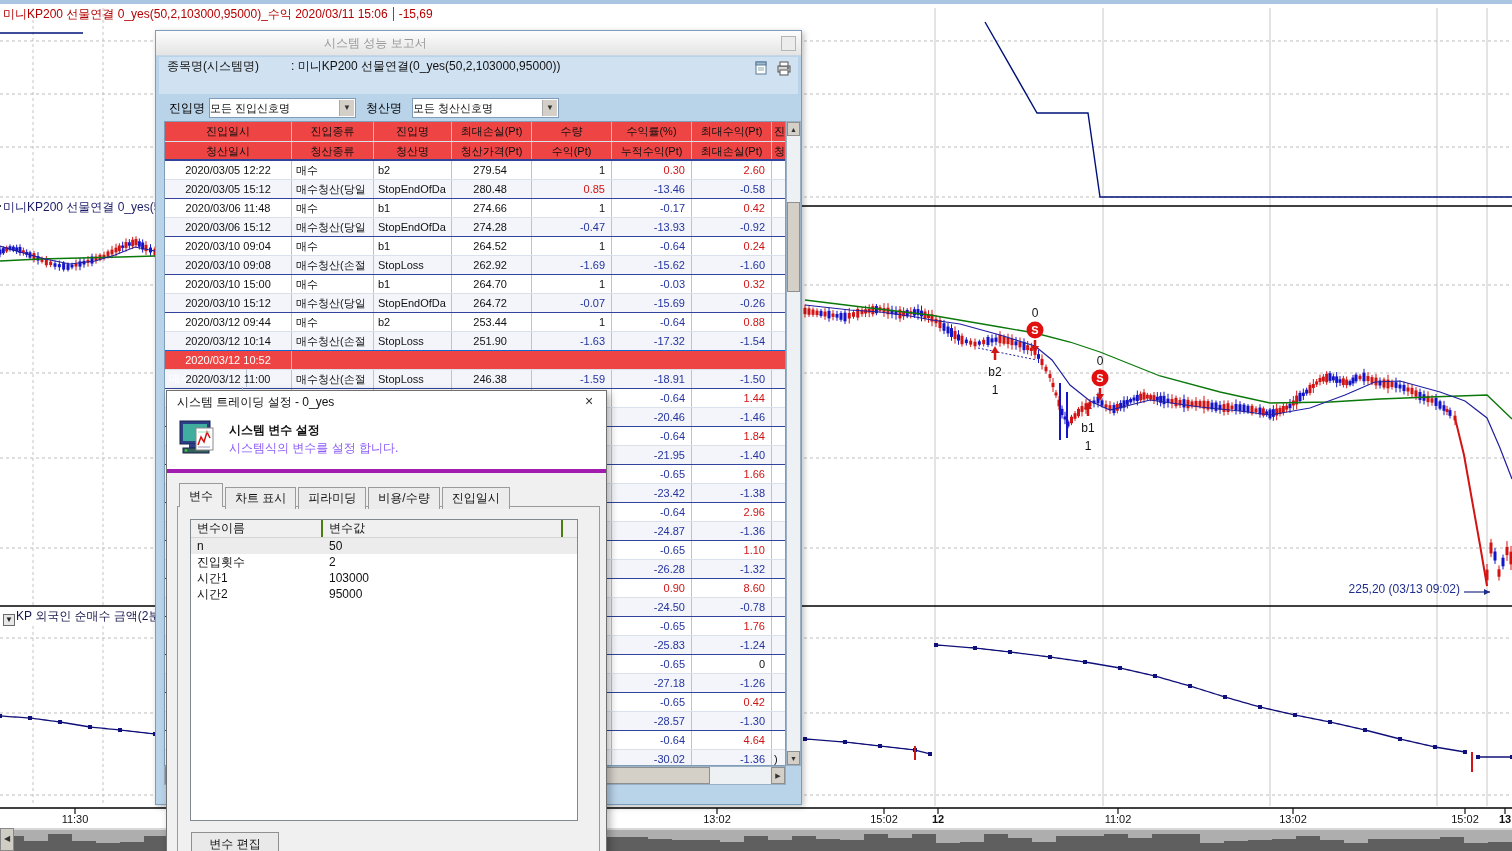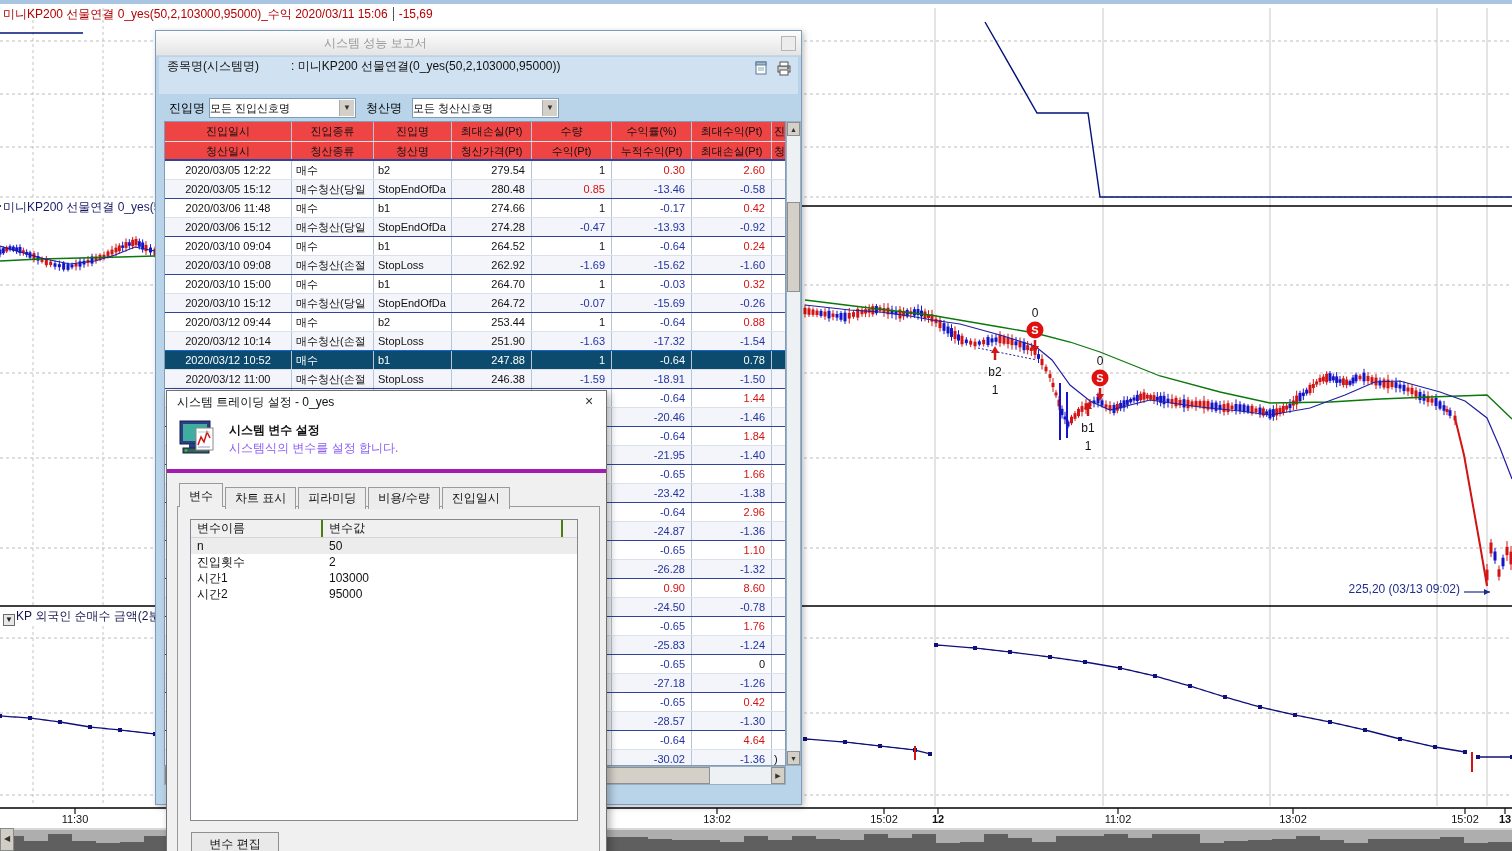--- a/index.html
+++ b/index.html
@@ -35,29 +35,29 @@
   .rpt-tablearea{position:absolute;left:8px;top:90px;width:622px;height:645px;background:#fff;border:1px solid #7f9db9;overflow:hidden;font-size:11px;}
   .trow{display:flex;height:19px;line-height:18px;border-top:1px solid #dbe1eb;background:#fff;}
   .trow.entry{border-top:1px solid #31439b;}
   .trow.exit{background:#f3f5fa;}
   .trow.head{border-top:none;background:#ef4444;}
   .trow.head2{border-top:1px solid #dbe1eb;border-bottom:1px solid #31439b;}
   .tc{flex:none;border-right:1px solid #b7c6d6;overflow:hidden;white-space:nowrap;color:#111;}
   .tc.c0{width:127px;text-align:center;}
   .tc.c1{width:82px;padding-left:4px;}
   .tc.c2{width:78px;padding-left:4px;}
-  .tc.c3{width:80px;text-align:right;padding-right:6px;}
+  .tc.c3{width:80px;text-align:right;padding-right:24px;}
   .tc.c4{width:80px;text-align:right;padding-right:6px;}
   .tc.c5{width:80px;text-align:right;padding-right:6px;}
   .tc.c6{width:80px;text-align:right;padding-right:6px;}
   .tc.c7{width:15px;border-right:none;padding-left:2px;}
   .trow.head .tc,.trow.head2 .tc{text-align:center;padding:0;}
   .tc.pos{color:#d21414;}
   .tc.neg{color:#2333a0;}
-  .trow.sel{background:#0c4a6e;border-top:1px solid #1568d4;}
+  .trow.sel{background:#ef4444;border-top:1px solid #1568d4;flex-direction:column;}
   .trow.sel .tc{color:#fff;}
   .vsb{position:absolute;left:630px;top:90px;width:15px;height:645px;background:#eef1f4;border:1px solid #9ab0c4;}
   .hsb{position:absolute;left:8px;top:735px;width:622px;height:19px;background:#eef1f4;border:1px solid #9ab0c4;}
   .sb-btn{position:absolute;background:#d4d0c8;border:1px solid #8f8f8f;font-size:7px;color:#333;text-align:center;line-height:13px;}
   .sb-thumb{position:absolute;background:#d4d0c8;border:1px solid #8f8f8f;}
 
   
   .sd{position:absolute;left:166px;top:390px;width:441px;height:480px;background:#f0f0f0;border:1px solid #707070;z-index:20;box-shadow:3px 3px 8px rgba(0,0,0,.3);font-size:12px;}
   .sd-title{height:22px;background:#fff;line-height:22px;padding-left:10px;color:#111;position:relative;}
   .sd-x{position:absolute;right:8px;top:0;width:18px;height:22px;text-align:center;font-size:14px;color:#333;line-height:20px;}

